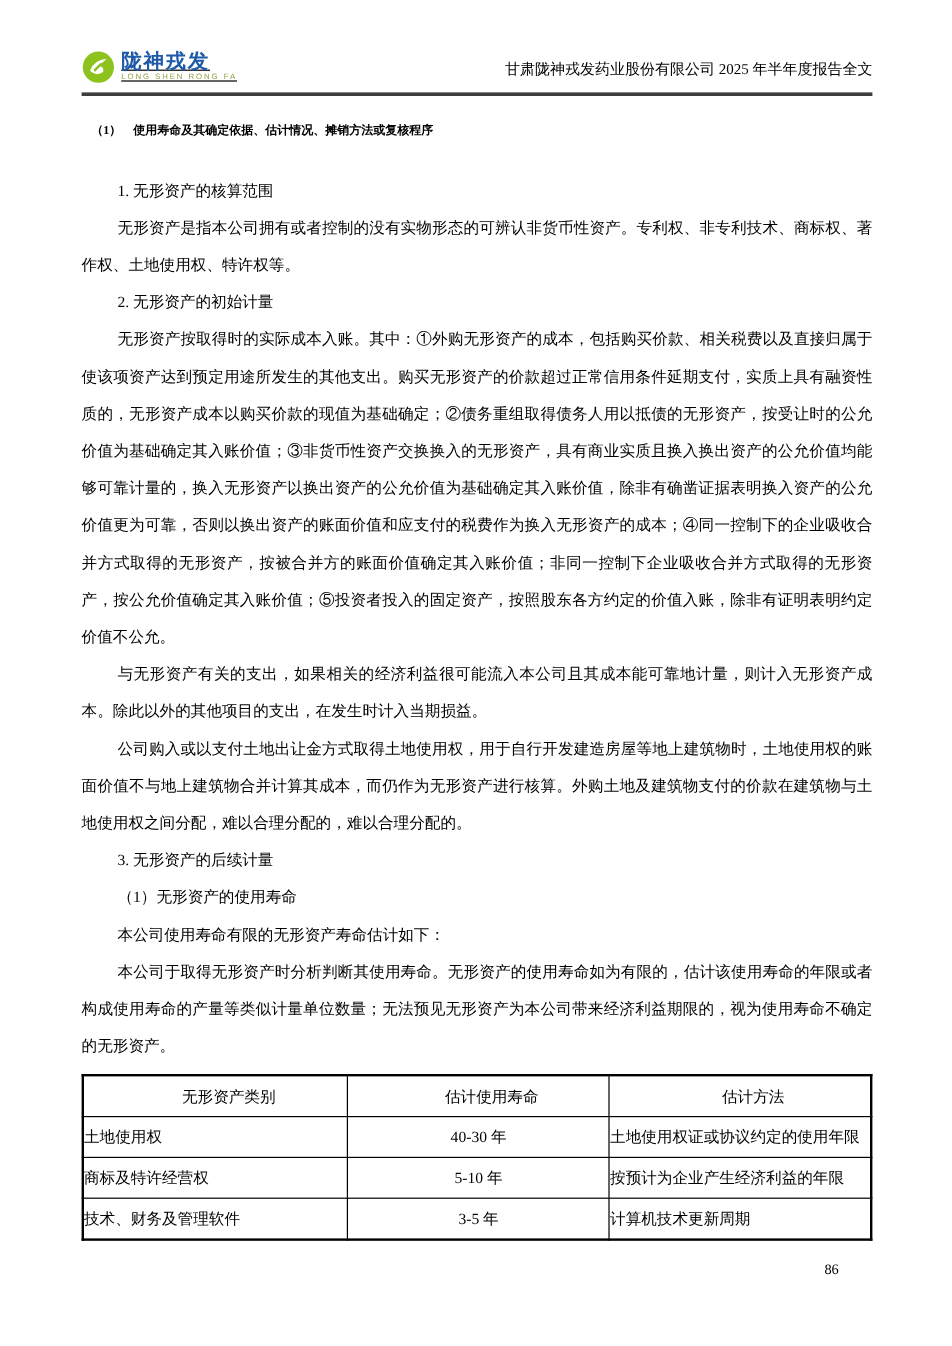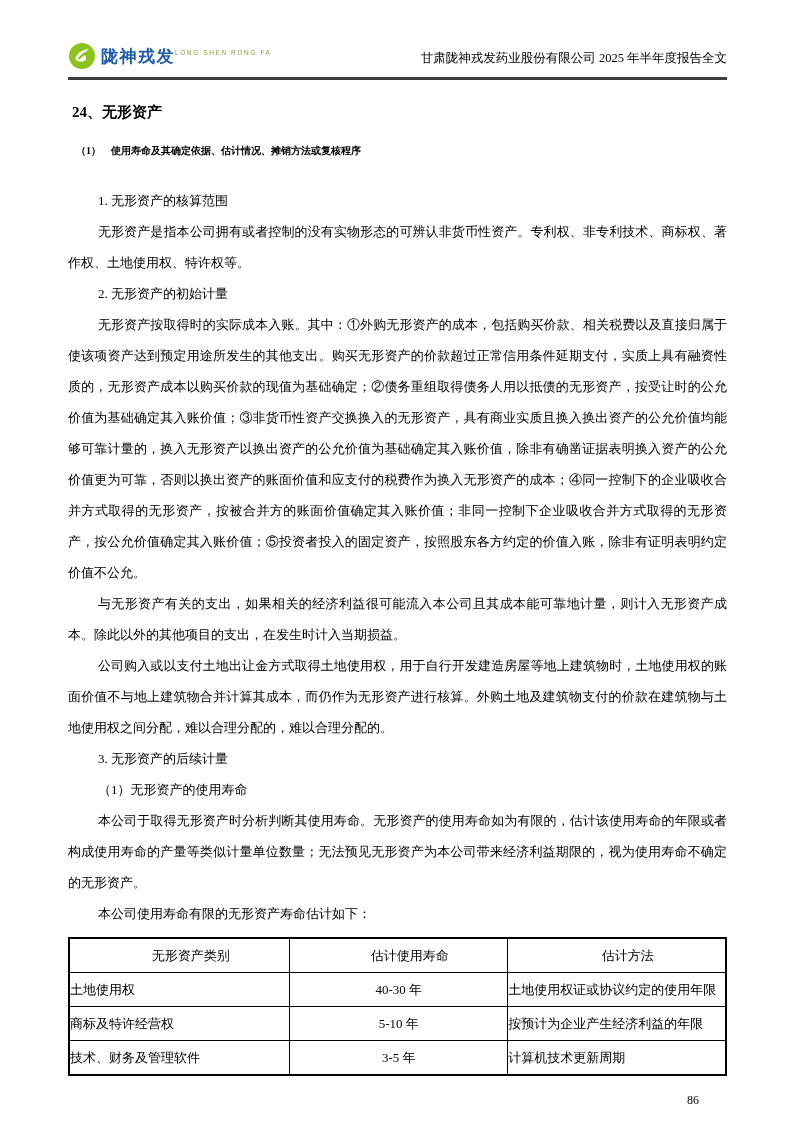--- a/index.html
+++ b/index.html
@@ -7,21 +7,21 @@
     width:793px; height:1122px;
     font-family:"Liberation Serif","DejaVu Serif",serif;
     color:#000; position:relative; overflow:hidden;
   }
   .page { padding:0 66px 0 68px; }
 
   
   .header { display:flex; justify-content:space-between; align-items:flex-end; padding-top:42px; }
   .logo { display:flex; align-items:center; gap:5px; }
   .logo-mark { width:28px; height:28px; display:block; }
-  .logo-text { display:flex; line-height:1; }
+  .logo-text { display:flex; flex-direction:column; line-height:1;text-decoration:underline; }
   .logo-cn {
     font-family:"Liberation Sans","DejaVu Sans",sans-serif;
     color:#1e5aa8; font-weight:bold; font-size:17px; letter-spacing:1.5px;
   }
   .logo-en {
     font-family:"Liberation Sans","DejaVu Sans",sans-serif;
     color:#8ba03f; font-size:6.5px; letter-spacing:1.6px; margin-top:2px;
   }
   .doc-title { font-size:12.5px; padding-bottom:3px; }
   .rule { height:3px; background:#3e3e3e; margin-top:7px; }
@@ -71,34 +71,33 @@
       </span>
       <span class="logo-text">
         <span class="logo-cn">陇神戎发</span>
         <span class="logo-en">LONG SHEN RONG FA</span>
       </span>
     </div>
     <div class="doc-title">甘肃陇神戎发药业股份有限公司 2025 年半年度报告全文</div>
   </div>
   <div class="rule"></div>
 
-  <div class="h1">24、无形资产</div>
   <div class="h2">（1）　使用寿命及其确定依据、估计情况、摊销方法或复核程序</div>
 
   <div class="bodytext">
     <p>1. 无形资产的核算范围</p>
     <p>无形资产是指本公司拥有或者控制的没有实物形态的可辨认非货币性资产。专利权、非专利技术、商标权、著作权、土地使用权、特许权等。</p>
     <p>2. 无形资产的初始计量</p>
     <p>无形资产按取得时的实际成本入账。其中：①外购无形资产的成本，包括购买价款、相关税费以及直接归属于使该项资产达到预定用途所发生的其他支出。购买无形资产的价款超过正常信用条件延期支付，实质上具有融资性质的，无形资产成本以购买价款的现值为基础确定；②债务重组取得债务人用以抵债的无形资产，按受让时的公允价值为基础确定其入账价值；③非货币性资产交换换入的无形资产，具有商业实质且换入换出资产的公允价值均能够可靠计量的，换入无形资产以换出资产的公允价值为基础确定其入账价值，除非有确凿证据表明换入资产的公允价值更为可靠，否则以换出资产的账面价值和应支付的税费作为换入无形资产的成本；④同一控制下的企业吸收合并方式取得的无形资产，按被合并方的账面价值确定其入账价值；非同一控制下企业吸收合并方式取得的无形资产，按公允价值确定其入账价值；⑤投资者投入的固定资产，按照股东各方约定的价值入账，除非有证明表明约定价值不公允。</p>
     <p>与无形资产有关的支出，如果相关的经济利益很可能流入本公司且其成本能可靠地计量，则计入无形资产成本。除此以外的其他项目的支出，在发生时计入当期损益。</p>
     <p>公司购入或以支付土地出让金方式取得土地使用权，用于自行开发建造房屋等地上建筑物时，土地使用权的账面价值不与地上建筑物合并计算其成本，而仍作为无形资产进行核算。外购土地及建筑物支付的价款在建筑物与土地使用权之间分配，难以合理分配的，难以合理分配的。</p>
     <p>3. 无形资产的后续计量</p>
     <p>（1）无形资产的使用寿命</p>
+    <p>本公司使用寿命有限的无形资产寿命估计如下：</p>
     <p>本公司于取得无形资产时分析判断其使用寿命。无形资产的使用寿命如为有限的，估计该使用寿命的年限或者构成使用寿命的产量等类似计量单位数量；无法预见无形资产为本公司带来经济利益期限的，视为使用寿命不确定的无形资产。</p>
-    <p>本公司使用寿命有限的无形资产寿命估计如下：</p>
   </div>
 
   <table class="life">
     <thead>
       <tr>
         <th>无形资产类别</th>
         <th>估计使用寿命</th>
         <th>估计方法</th>
       </tr>
     </thead>

